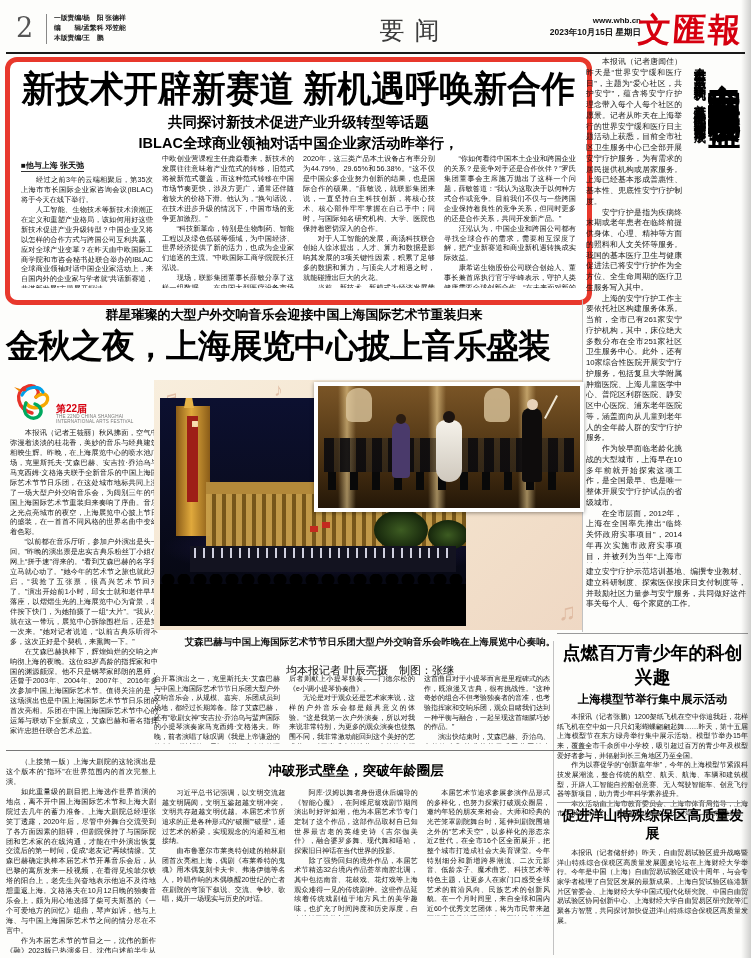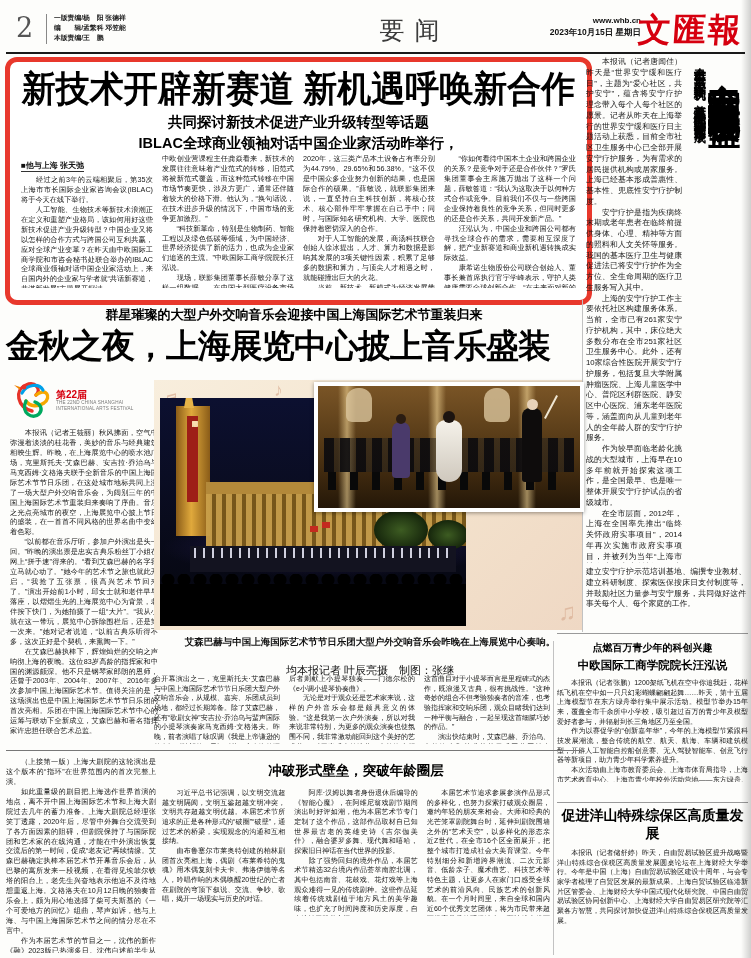--- a/index.html
+++ b/index.html
@@ -44,21 +44,21 @@
   .anning-foot{margin-top:4px;height:40px;font-size:7.8px;}
 
   
   .railhead{width:100%;text-align:center;font-weight:900;color:#000;}
   .model{left:557px;top:641px;width:191px;height:156px;}
   .yangshan{left:557px;top:807px;width:191px;height:148px;}
 
   
   .arts-kicker{left:6px;top:306px;width:576px;text-align:center;font-size:13px;font-weight:bold;color:#000;}
   .arts-hl{left:6px;top:324px;width:576px;text-align:left;font-size:33px;font-weight:900;color:#000;letter-spacing:-1px;}
-  .logo{left:12px;top:376px;width:146px;height:48px;display:flex;align-items:center;gap:4px;}
+  .logo{left:12px;top:376px;width:146px;height:48px;display:flex;align-items:flex-end;gap:4px;}
   .logo-txt{line-height:1.1;}
   .logo-session{font-size:10px;font-weight:bold;color:#d6000f;}
   .logo-name{font-size:12.5px;font-weight:900;color:#111;}
   .logo-en{font-size:4.6px;color:#777;letter-spacing:.2px;}
   .arts-left{left:10px;top:428px;width:148px;height:316px;}
   .backdrop{left:154px;top:380px;width:428px;height:250px;background:linear-gradient(135deg,#f8eedd,#f3e2cc 60%,#efd8c4);}
   .note{position:absolute;color:#dcb49a;opacity:.8;}
   .photo-big{position:absolute;left:6px;top:18px;width:306px;height:228px;overflow:hidden;
              background:linear-gradient(#0c1030 0%,#090b1c 55%,#05060d 100%);}
   .photo-inset{position:absolute;left:160px;top:2px;width:262px;height:122px;border:4px solid #fff;
@@ -165,22 +165,22 @@
 　　“当前，全市社区卫生服务中心已全部开展安宁疗护服务，为疾病终末期病人与家属减轻痛苦、送去尊严。2022年，安宁疗护列入上海市公共服务项目清单，进一步推进了上海安宁疗护事业的发展。”上海市卫健委基层处调研员李水静还公布一则数据显示，上海安宁疗护机构9年累计服务临终患者21000多人次，减少无效医疗2亿多元，病人满意度、家属满意度分别为99.39%、98.9%。</div>
       <div class="anning-sub">全市已有二百六十一家安宁疗护机构　普惠性基本性兜底性安宁疗护制度基本形成</div>
       <div class="anning-hl song">安宁疗护在上海社区医疗机构全覆盖</div>
     </div>
     <div class="anning-foot t" style="font-size:7.8px;">建立安宁疗护示范培训基地、编撰专业教材、建立科研制度、探索医保按床日支付制度等，并鼓励社区力量参与安宁服务，共同做好这件事关每个人、每个家庭的工作。</div>
   </div>
 
   <div class="h-rule" style="left:557px;top:633px;width:191px;"></div>
 
   <div class="abs model">
-    <div class="railhead" style="font-size:10px;">点燃百万青少年的科创兴趣</div>
-    <div class="railhead" style="font-size:11.5px;margin-top:3px;">中欧国际工商学院院长汪泓说</div>
+    <div class="railhead" style="font-size:18px;">点燃百万青少年的科创兴趣</div>
+    <div class="railhead" style="font-size:11.5px;margin-top:3px;">上海模型节举行集中展示活动</div>
     <div class="t" style="height:104px;margin-top:5px;font-size:7px;">　　本报讯（记者张鹏）1200架纸飞机在空中你追我赶，花样纸飞机在空中如一只只幻彩蝴蝶翩翩起舞……昨天，第十五届上海模型节在东方绿舟举行集中展示活动。模型节举办15年来，覆盖全市千余所中小学校，吸引超过百万的青少年及模型爱好者参与，并辐射到长三角地区乃至全国。
 　　作为以赛促学的“创新嘉年华”，今年的上海模型节紧跟科技发展潮流，整合传统的航空、航天、航海、车辆和建筑模型，开辟人工智能自控船创意赛、无人驾驶智能车、创意飞行器等新项目，助力青少年科学素养提升。
 　　本次活动由上海市教育委员会、上海市体育局指导，上海市艺术教育中心、上海市青少年校外活动营地——东方绿舟、上海市科技体育运动管理中心、上海市校外教育协会主办。</div>
   </div>
 
   <div class="h-rule" style="left:557px;top:802px;width:191px;"></div>
 
   <div class="abs yangshan">
     <div class="railhead" style="font-size:14px;">促进洋山特殊综保区高质量发展</div>
     <div class="t" style="height:122px;margin-top:5px;font-size:7px;">　　本报讯（记者储舒婷）昨天，自由贸易试验区提升战略暨洋山特殊综合保税区高质量发展圆桌论坛在上海财经大学举行。今年是中国（上海）自由贸易试验区建设十周年，与会专家学者梳理了自贸区发展的最新成果。上海自贸试验区临港新片区管委会、上海财经大学中国式现代化研究院、中国自由贸易试验区协同创新中心、上海财经大学自由贸易区研究院等汇聚各方智慧，共同探讨加快促进洋山特殊综合保税区高质量发展。</div>

